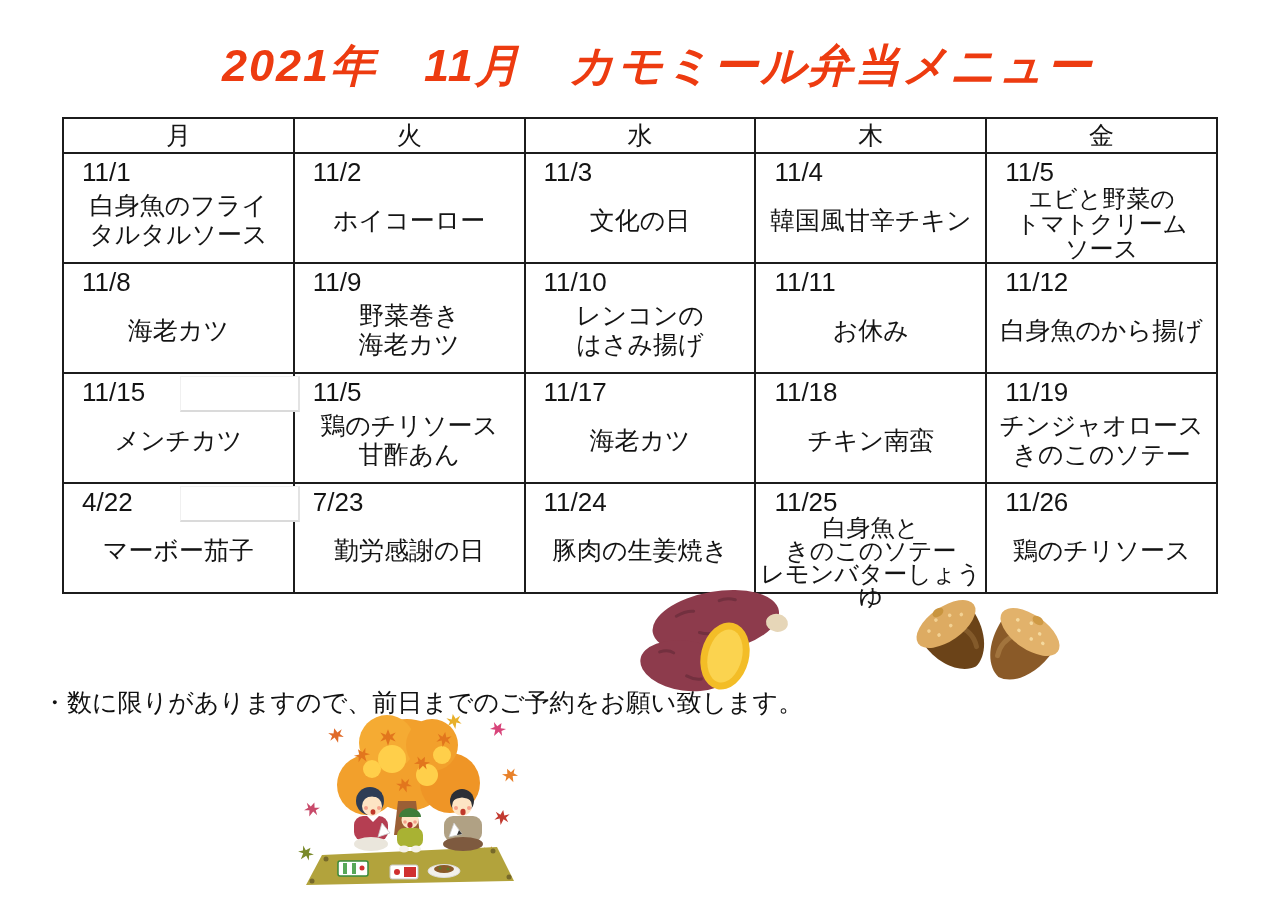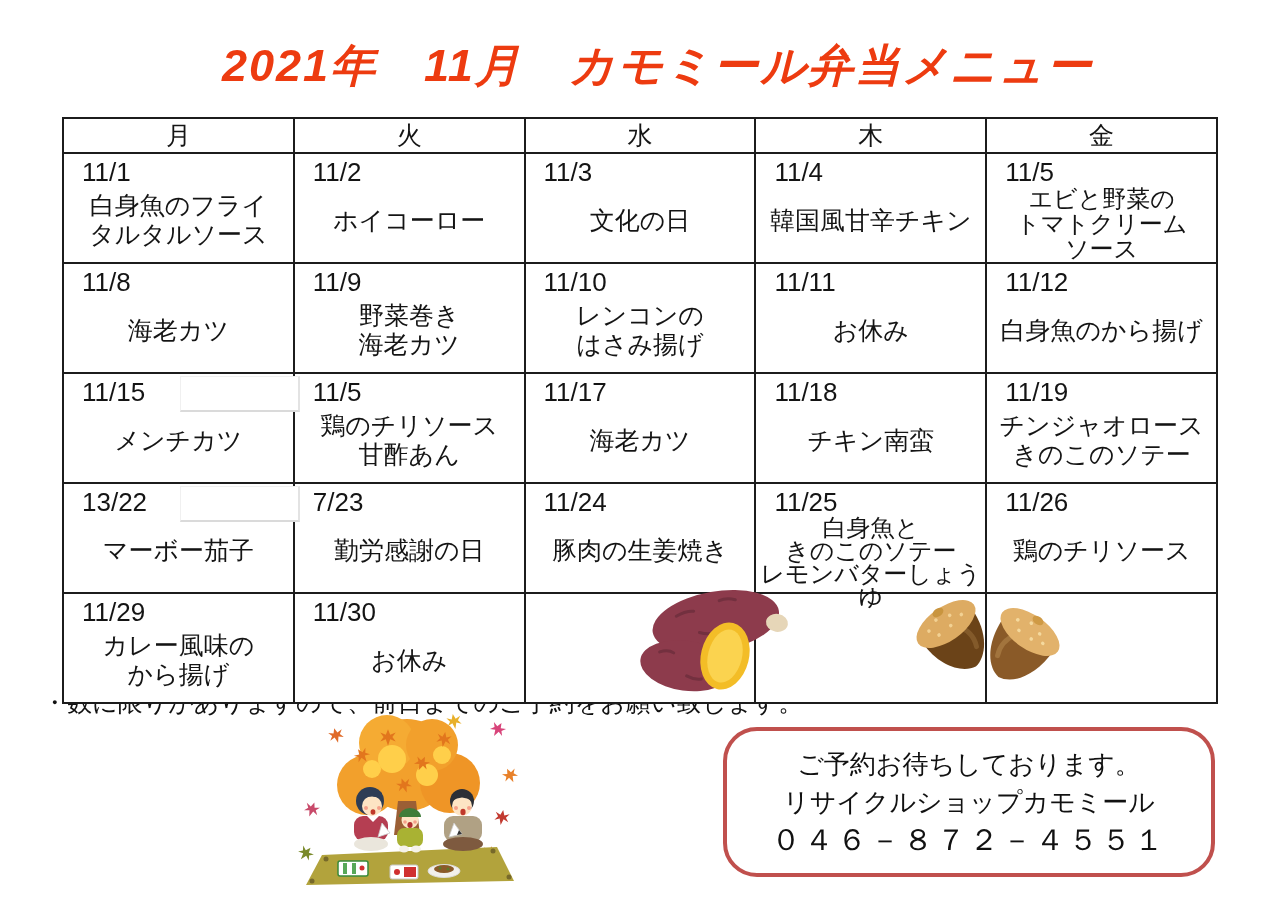--- a/index.html
+++ b/index.html
@@ -217,21 +217,21 @@
             <span>チンジャオロース</span>
             <span>きのこのソテー</span>
           </div>
             </div>
           </td>
       </tr>
       <tr>
         <td>
             <div class="cell">
           <span class="whitebox"></span>
-          <span class="date">13/22</span>
+          <span class="date">4/22</span>
           <div class="menu">
             <span>マーボー茄子</span>
           </div>
             </div>
           </td>
         <td class="holiday">
             <div class="cell">
           <span class="date">7/23</span>
           <div class="menu">
             <span>勤労感謝の日</span>
@@ -256,48 +256,20 @@
           </div>
             </div>
           </td>
         <td>
             <div class="cell">
           <span class="date">11/26</span>
           <div class="menu">
             <span>鶏のチリソース</span>
           </div>
             </div>
-          </td>
-      </tr>
-      <tr>
-        <td>
-            <div class="cell">
-          <span class="date">11/29</span>
-          <div class="menu">
-            <span>カレー風味の</span>
-            <span>から揚げ</span>
-          </div>
-            </div>
-          </td>
-        <td class="closed">
-            <div class="cell">
-          <span class="date">11/30</span>
-          <div class="menu">
-            <span>お休み</span>
-          </div>
-            </div>
-          </td>
-        <td>
-            <div class="cell"></div>
-          </td>
-        <td>
-            <div class="cell"></div>
-          </td>
-        <td>
-            <div class="cell"></div>
           </td>
       </tr>
     </tbody>
   </table>
 
   <svg class="illo illo-potato" width="166" height="115" viewBox="0 0 166 115">
     <g transform="rotate(-10 85 45)">
       <ellipse cx="88" cy="44" rx="64" ry="30" fill="#8d3b4c"></ellipse>
       <ellipse cx="148" cy="56" rx="11" ry="9" fill="#e6d6b8" transform="rotate(18 148 56)"></ellipse>
       <path d="M50,32 q10,-4 18,-2 M95,24 q8,-2 16,2 M70,52 q8,4 16,3" stroke="#73303f" stroke-width="3" fill="none" stroke-linecap="round"></path>
@@ -429,19 +401,14 @@
       <rect x="98" y="152" width="28" height="14" rx="2" fill="#fff" stroke="#c8c8c8"></rect>
       <rect x="112" y="154" width="12" height="10" fill="#d03030"></rect>
       <circle cx="105" cy="159" r="3" fill="#d03030"></circle>
       <ellipse cx="152" cy="158" rx="16" ry="6.5" fill="#f2f0ec" stroke="#ddd"></ellipse>
       <ellipse cx="152" cy="156" rx="10" ry="4" fill="#8a5a2a"></ellipse>
       <circle cx="148" cy="155" r="1.5" fill="#5a7a2a"></circle>
         <circle cx="156" cy="156" r="1.5" fill="#5a7a2a"></circle>
     </g>
   </svg>
 
-  <div class="contact-box">
-    <p>ご予約お待ちしております。</p>
-    <p>リサイクルショップカモミール</p>
-    <p class="phone">０４６－８７２－４５５１</p>
-  </div>
 
 </div>
 
 </body></html>

